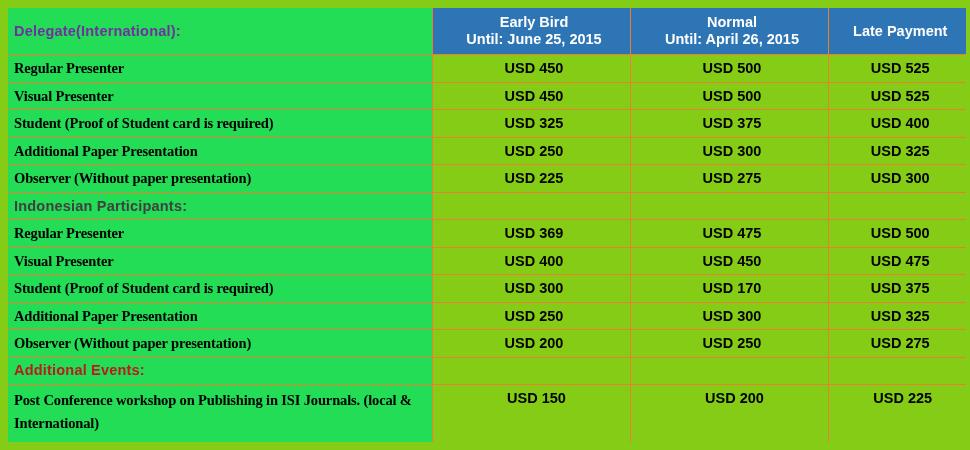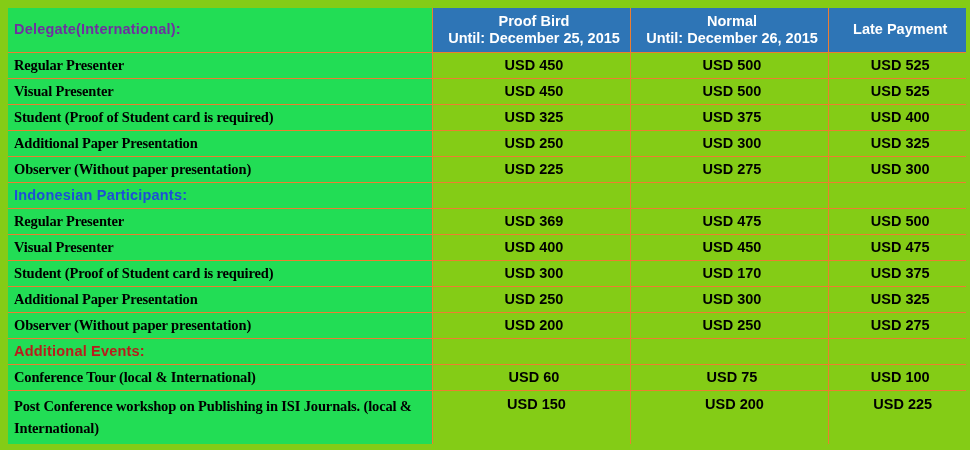--- a/index.html
+++ b/index.html
@@ -85,21 +85,21 @@
   }
   td.price-cell.blank { color: transparent; }
 
   
   td.section-cell {
     background: #22DD55;
     font-size: 18px;
     font-weight: normal;
     letter-spacing: .2px;
   }
-  td.section-cell.indo { color: #1d4ed8; }
+  td.section-cell.indo { color: #404040; }
   td.section-cell.events { color: #b91c1c; }
 
   
   tr.tall-row td { height: 58px; vertical-align: top; }
   tr.tall-row td.label-cell {
     white-space: normal;
     padding-top: 4px;
     line-height: 1.55;
   }
   tr.tall-row td.price-cell {
@@ -116,26 +116,26 @@
     <colgroup>
       <col class="c-label">
       <col class="c-price">
       <col class="c-price">
       <col class="c-price-last">
     </colgroup>
     <tbody>
       <tr class="header-row">
         <td class="head-label">Delegate(International):</td>
         <td class="head-col">
-          <span class="line1">Proof Bird</span>
-          <span class="line2">Until: December 25, 2015</span>
+          <span class="line1">Early Bird</span>
+          <span class="line2">Until: June 25, 2015</span>
         </td>
         <td class="head-col">
           <span class="line1">Normal</span>
-          <span class="line2">Until: December 26, 2015</span>
+          <span class="line2">Until: April 26, 2015</span>
         </td>
         <td class="head-col">
           <span class="line1">Late Payment</span>
           <span class="line2"></span>
         </td>
       </tr>
     <tr class="data-row">
           <td class="label-cell">Regular Presenter</td>
           <td class="price-cell">USD 450</td>
           <td class="price-cell">USD 500</td>
@@ -200,26 +200,20 @@
           <td class="price-cell">USD 200</td>
           <td class="price-cell">USD 250</td>
           <td class="price-cell">USD 275</td>
         </tr>
         <tr class="data-row">
           <td class="section-cell events">Additional Events:</td>
           <td class="price-cell blank"></td>
           <td class="price-cell blank"></td>
           <td class="price-cell blank"></td>
         </tr>
-        <tr class="data-row">
-          <td class="label-cell">Conference Tour (local &amp; International)</td>
-          <td class="price-cell">USD 60</td>
-          <td class="price-cell">USD 75</td>
-          <td class="price-cell">USD 100</td>
-        </tr>
         <tr class="data-row tall-row">
           <td class="label-cell">Post Conference workshop on Publishing in ISI Journals. (local &amp; International)</td>
           <td class="price-cell">USD 150</td>
           <td class="price-cell">USD 200</td>
           <td class="price-cell">USD 225</td>
         </tr>
       </tbody>
   </table>
 </div>
 

